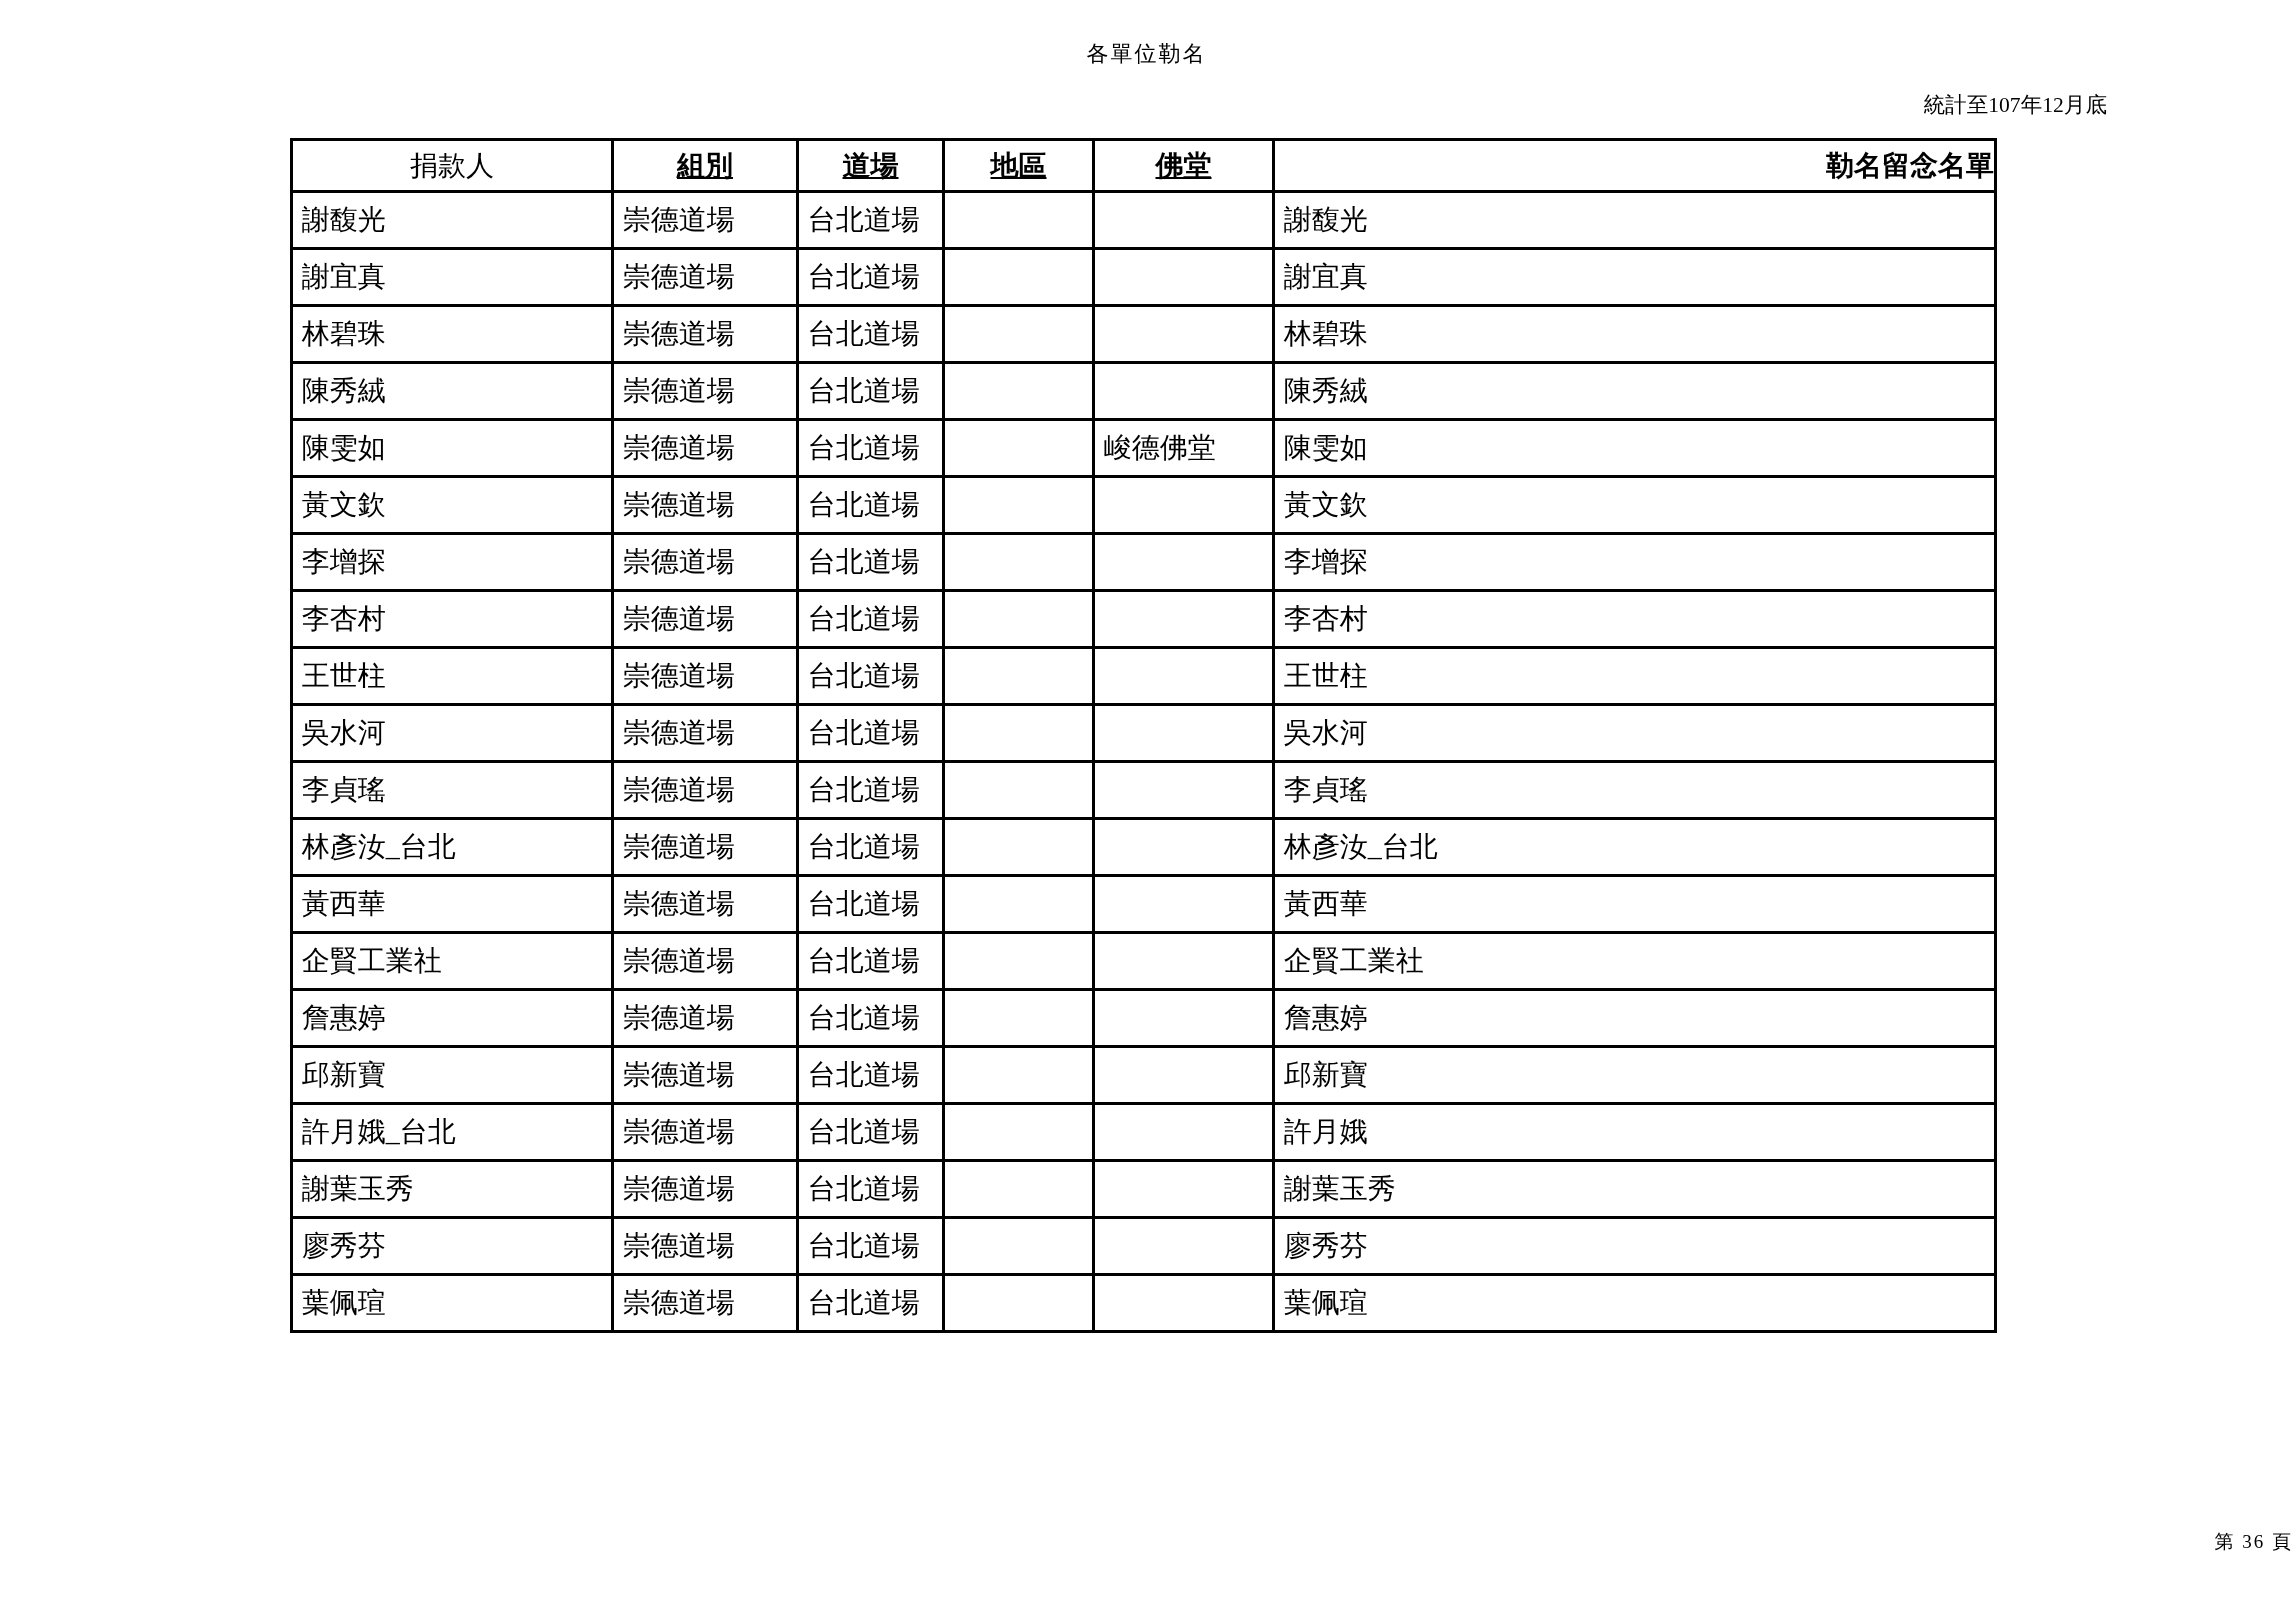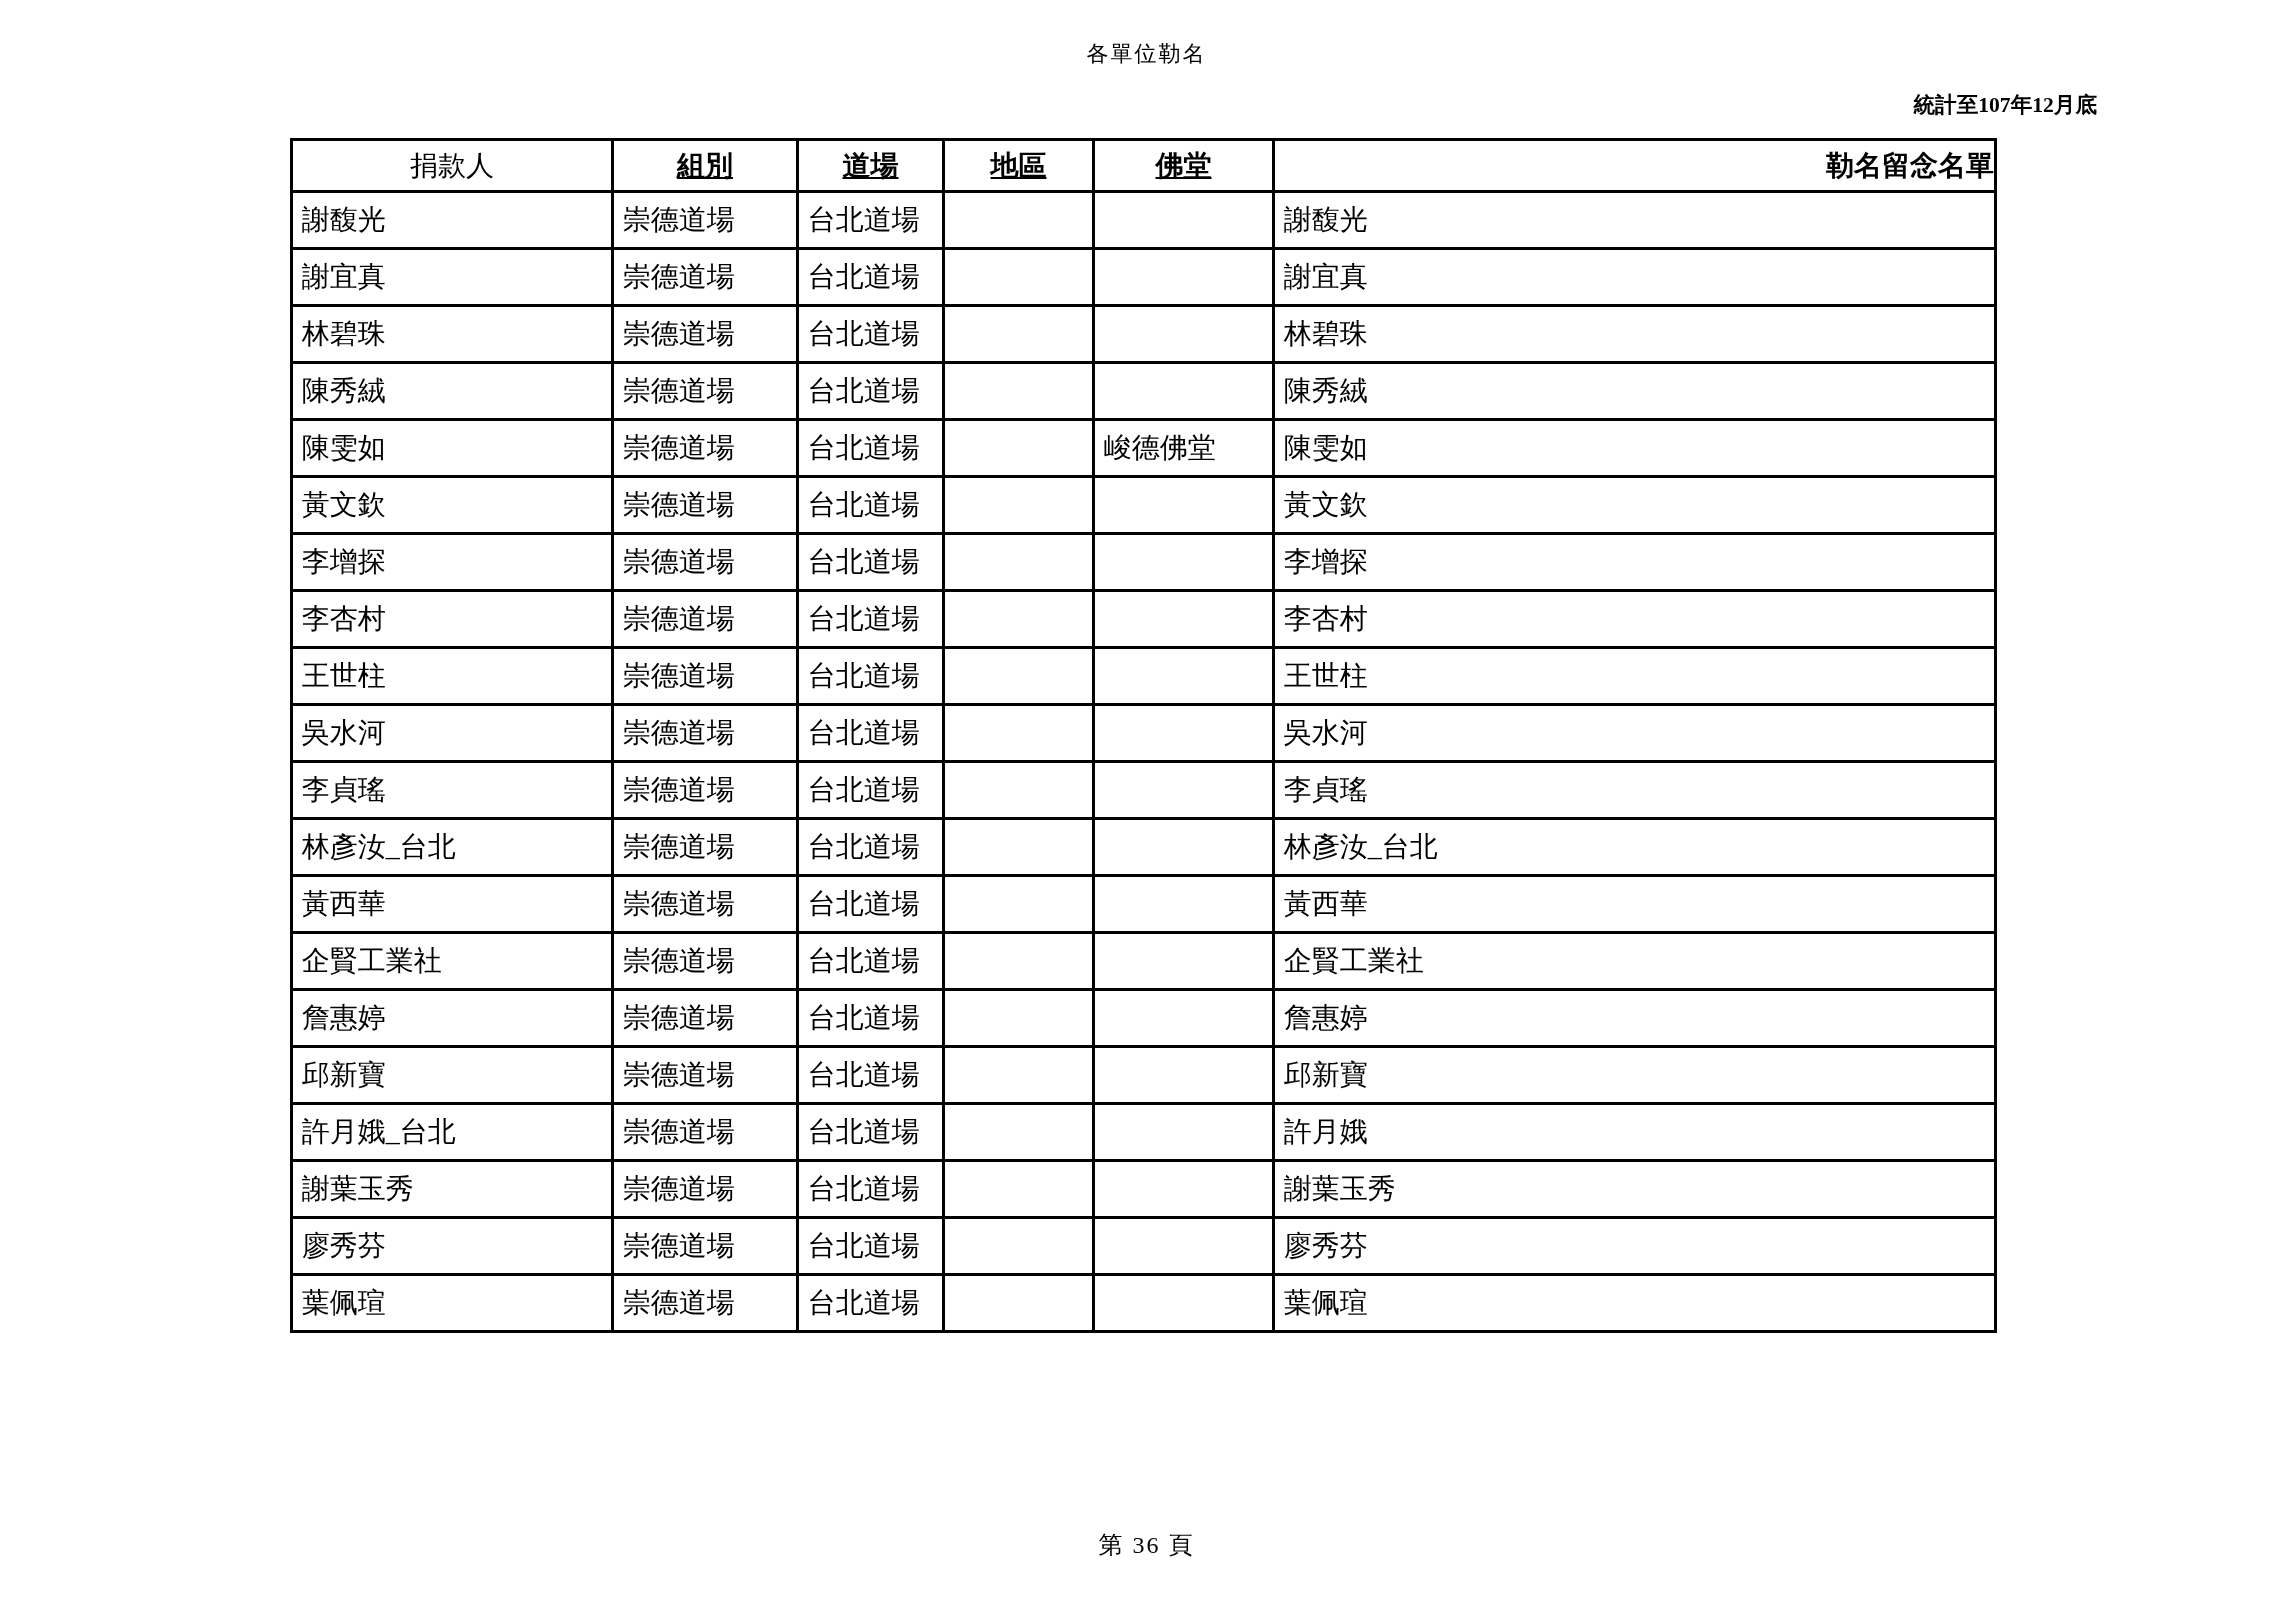--- a/index.html
+++ b/index.html
@@ -18,23 +18,23 @@
     left: 0;
     width: 100%;
     text-align: center;
     font-size: 22px;
     letter-spacing: 2px;
     font-weight: normal;
   }
   .stat-note {
     position: absolute;
     top: 90px;
-    right: 196px;
+    right: 186px;
     font-size: 21.6px;
-    font-weight: bold;
+    font-weight: normal;
   }
   table.roster {
     position: absolute;
     left: 290px;
     top: 138px;
     width: 1704px;
     border-collapse: collapse;
     table-layout: fixed;
   }
   table.roster th,
@@ -49,22 +49,22 @@
   table.roster tbody tr { height: 57px; }
   th.h-center { text-align: center; font-weight: bold; text-decoration: underline; }
   th.h-center-regular { text-align: center; font-weight: normal; }
   th.h-left { text-align: right; font-weight: 900; padding-left: 9.8px; font-size: 30px; }
   td.c-left { text-align: left; padding-left: 8.8px; }
   .page-footer {
     position: absolute;
     top: 1529px;
     left: 0;
     width: 100%;
-    text-align: center;
-    font-size: 24px;
+    text-align: right;
+    font-size: 19px;
     letter-spacing: 2px;
   }
 </style>
 </head>
 <body>
 
 <div class="page-title">各單位勒名</div>
 <div class="stat-note">統計至107年12月底</div>
 
 <table class="roster">

